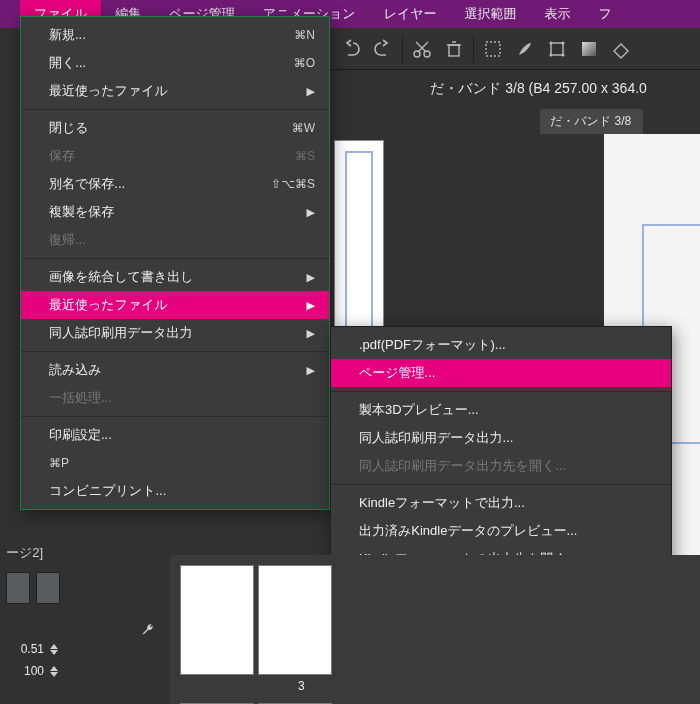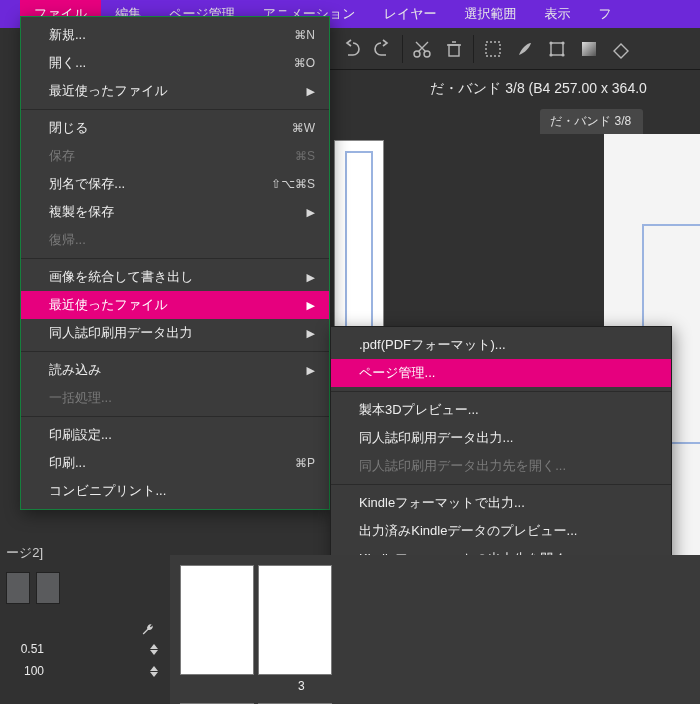--- a/index.html
+++ b/index.html
@@ -1,17 +1,17 @@
 <!DOCTYPE html>
 <html><head>
 <meta charset="utf-8">
 <style>
 *{margin:0;padding:0;box-sizing:border-box;font-family:"Hiragino Sans","Meiryo",sans-serif;font-size:13px;-webkit-font-smoothing:antialiased}
 body{width:700px;height:704px;background:#313131;overflow:hidden;position:relative}
-.menubar{height:28px;background:#6d28d9;display:flex;align-items:stretch;padding-left:20px;color:#e8e8e8}
+.menubar{height:28px;background:#701a75;display:flex;align-items:stretch;padding-left:20px;color:#e8e8e8}
 .menubar .mitem{padding:0 14px;display:flex;align-items:center;cursor:default}
 .menubar .mitem.active{background:#e6007e;color:#fff}
 .toolstrip{position:absolute;left:330px;top:28px;right:0;height:42px;background:#323232;border-bottom:1px solid #1a1a1a;display:flex;align-items:center;gap:2px;padding-left:6px}
 .toolstrip .tool{width:30px;height:30px;display:flex;align-items:center;justify-content:center;color:#bdbdbd;border-radius:3px}
 .toolstrip .sep{width:1px;height:28px;background:#1f1f1f;margin:0 2px}
 .title{position:absolute;left:430px;top:80px;color:#e8e8e8;font-size:14px}
 .tabrow{position:absolute;left:540px;top:106px;height:28px;display:flex;align-items:flex-end;gap:4px}
 .tab{background:#474747;color:#e0e0e0;padding:4px 12px 4px 10px;border-radius:3px 3px 0 0;font-size:12px}
 .dropdown{position:absolute;left:20px;top:16px;width:310px;background:#3b3b3b;border:1px solid #15803d;box-shadow:2px 4px 16px rgba(0,0,0,.45);color:#eee;padding:4px 0}
 .dropdown .row{display:flex;align-items:center;height:28px;padding:0 14px 0 28px;position:relative}
@@ -25,21 +25,21 @@
 .dropdown .divider{height:1px;background:#2a2a2a;margin:4px 0}
 .submenu{position:absolute;left:330px;top:326px;width:342px;background:#3b3b3b;border:1px solid #202020;box-shadow:2px 4px 16px rgba(0,0,0,.45);color:#eee;padding:4px 0}
 .submenu .row{display:flex;align-items:center;height:28px;padding:0 14px 0 28px}
 .submenu .row.active{background:#e6007e;color:#fff}
 .submenu .row.disabled{color:#7a7a7a}
 .submenu .divider{height:1px;background:#2a2a2a;margin:4px 0}
 .sidebar{position:absolute;left:0;top:540px;width:168px;color:#ddd}
 .sidebar .ptab{display:flex;gap:6px;padding:4px 6px;font-size:12px;color:#cfcfcf}
 .sidebar .thumbs{display:flex;gap:6px;padding:6px}
 .sidebar .thumb{width:24px;height:32px;background:#5a5b5d;border:1px solid #222}
-.sidebar .ctl{display:flex;align-items:center;justify-content:space-between;gap:6px;padding:4px 10px}
+.sidebar .ctl{display:flex;align-items:center;justify-content:flex-start;gap:6px;padding:4px 10px}
 .sidebar .val{color:#eaeaea;font-size:12px;min-width:34px;text-align:right}
 .sidebar .arrows{display:flex;flex-direction:column;gap:1px}
 .sidebar .arrows span{width:0;height:0;border-left:4px solid transparent;border-right:4px solid transparent}
 .sidebar .arrows .up{border-bottom:5px solid #cfcfcf}
 .sidebar .arrows .dn{border-top:5px solid #cfcfcf}
 .canvas{position:absolute;left:170px;top:555px;right:0;bottom:0;background:#3a3a3a}
 .canvas .page{position:absolute;background:#fff;border:1px solid #7a7a7a}
 .canvas .pn{position:absolute;color:#eee;font-size:12px}
 .bgpage{position:absolute;background:#fff;border:1px solid #888}
 .bgpage.withframe::after{content:"";position:absolute;inset:10px;border:2px solid #9ab3e0}
@@ -188,21 +188,20 @@
       <span class="sub">▶</span>
     </div>
     <div class="row disabled">
       <span class="lbl">一括処理...</span>
     </div>
     <div class="divider"></div>
     <div class="row">
       <span class="lbl">印刷設定...</span>
     </div>
     <div class="row">
-      <span class="lbl">印刷...</span>
       <span class="sc">⌘P</span>
     </div>
     <div class="row">
       <span class="lbl">コンビニプリント...</span>
     </div>
   </div>
 
 <div class="submenu" id="sub-menu">
     <div class="row">
       <span class="lbl">.pdf(PDFフォーマット)...</span>

